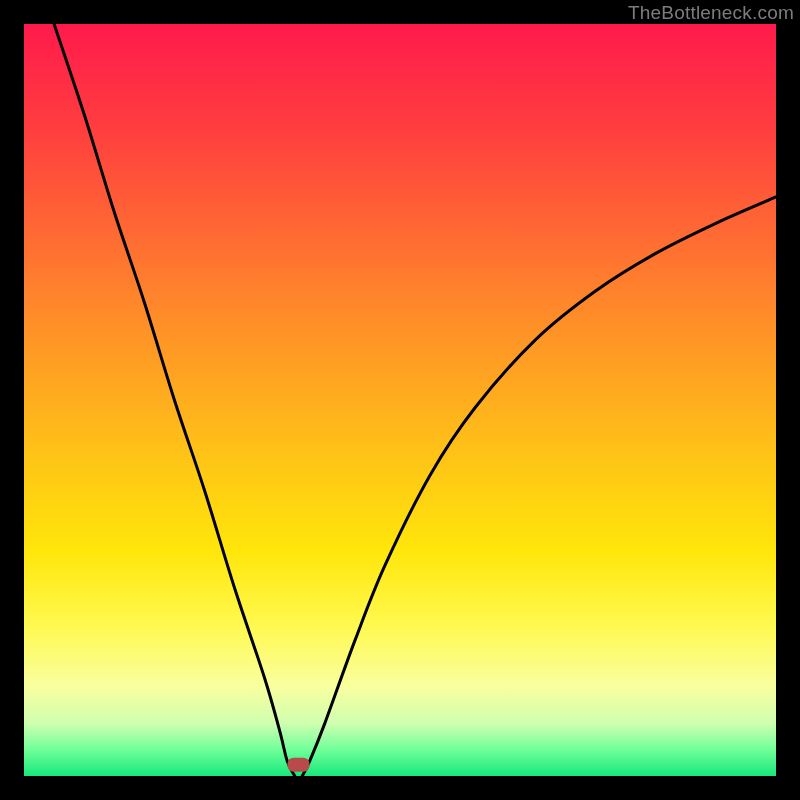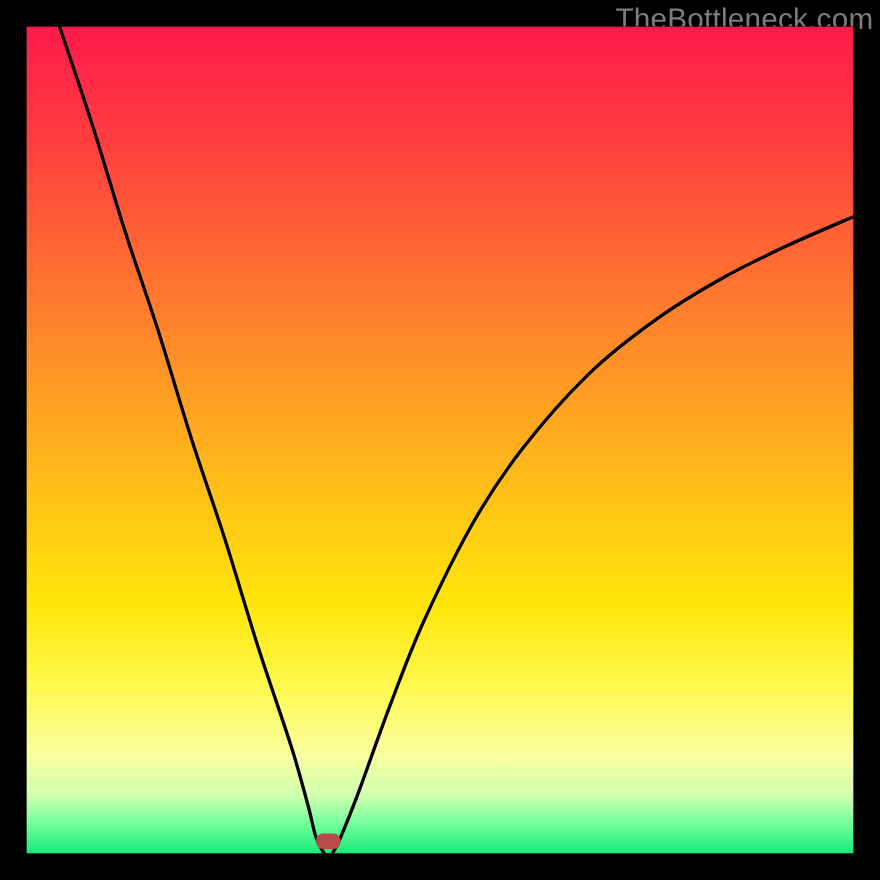--- a/index.html
+++ b/index.html
@@ -17,21 +17,21 @@
     top: 24px;
     width: 752px;
     height: 752px;
     background: #000;
   }
   .watermark {
     position: absolute;
     top: 2px;
     right: 6px;
     color: #7c7c7c;
-    font-size: 27px;
+    font-size: 19px;
     letter-spacing: 0.2px;
     font-weight: 500;
   }
   svg {
     display: block;
   }
 </style>
 </head>
 <body>
 

